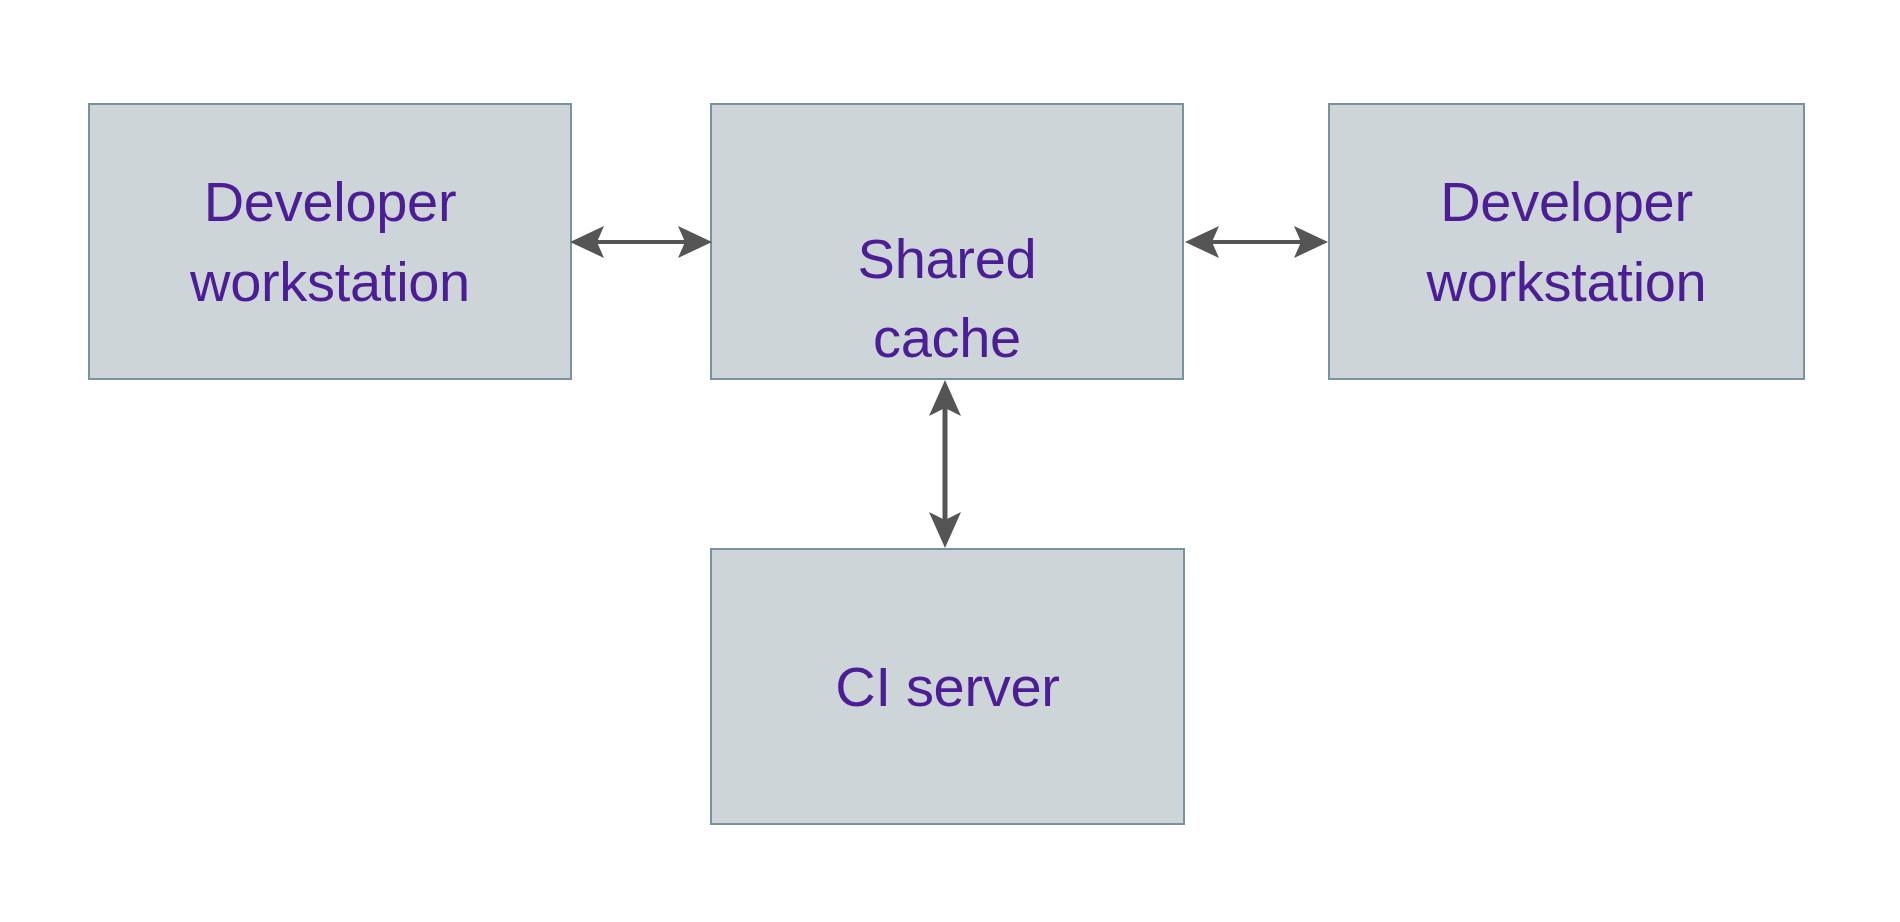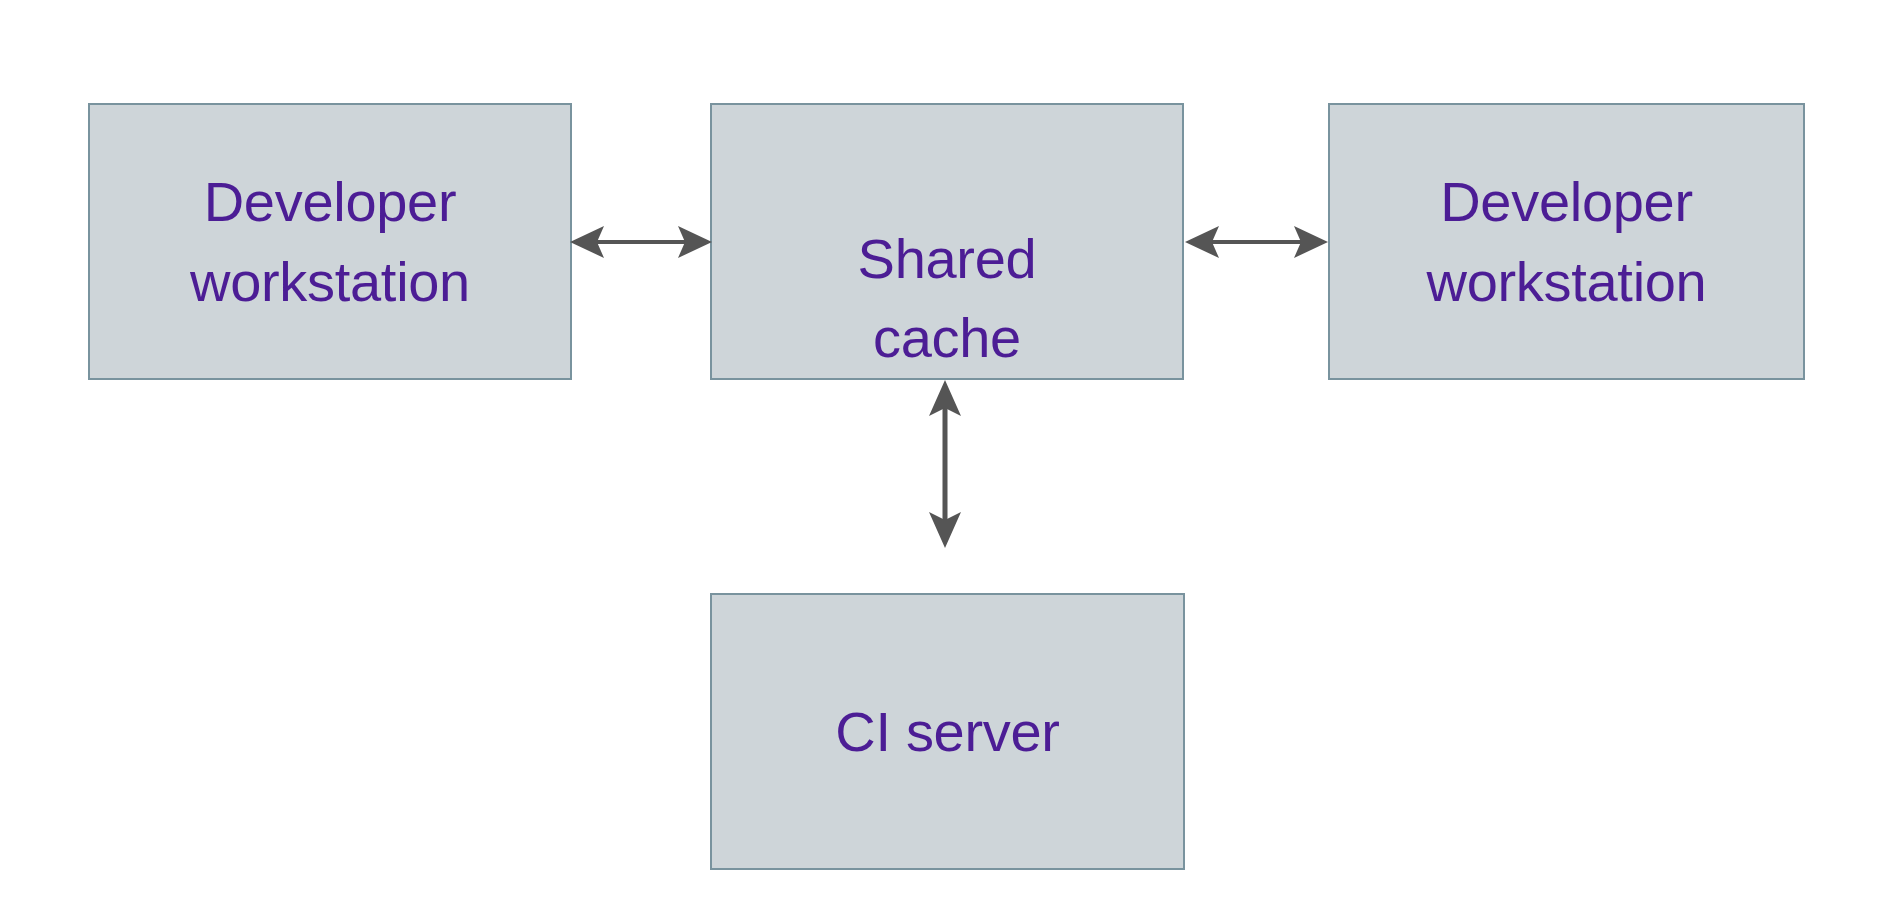--- a/index.html
+++ b/index.html
@@ -34,21 +34,21 @@
     font-weight: 400;
     line-height: 1.42;
     letter-spacing: -0.3px;
     white-space: pre-line;
     padding: 0 6px;
   }
   
   #node-dev-left   { left: 88px;   top: 103px; width: 484px; height: 277px; }
   #node-cache      { left: 710px;  top: 103px; width: 474px; height: 277px; align-items: flex-end; }
   #node-dev-right  { left: 1328px; top: 103px; width: 477px; height: 277px; }
-  #node-ci         { left: 710px;  top: 548px; width: 475px; height: 277px; margin-top: 45px; }
+  #node-ci         { left: 710px;  top: 548px; width: 475px; height: 277px; }
 
   .edge {
     position: absolute;
     overflow: visible;
   }
   #edge-left-cache  { left: 560px;  top: 212px; width: 162px; height: 60px; }
   #edge-cache-right { left: 1173px; top: 212px; width: 167px; height: 60px; }
   #edge-cache-ci    { left: 915px;  top: 372px; width: 60px;  height: 184px; }
 </style>
 </head>

